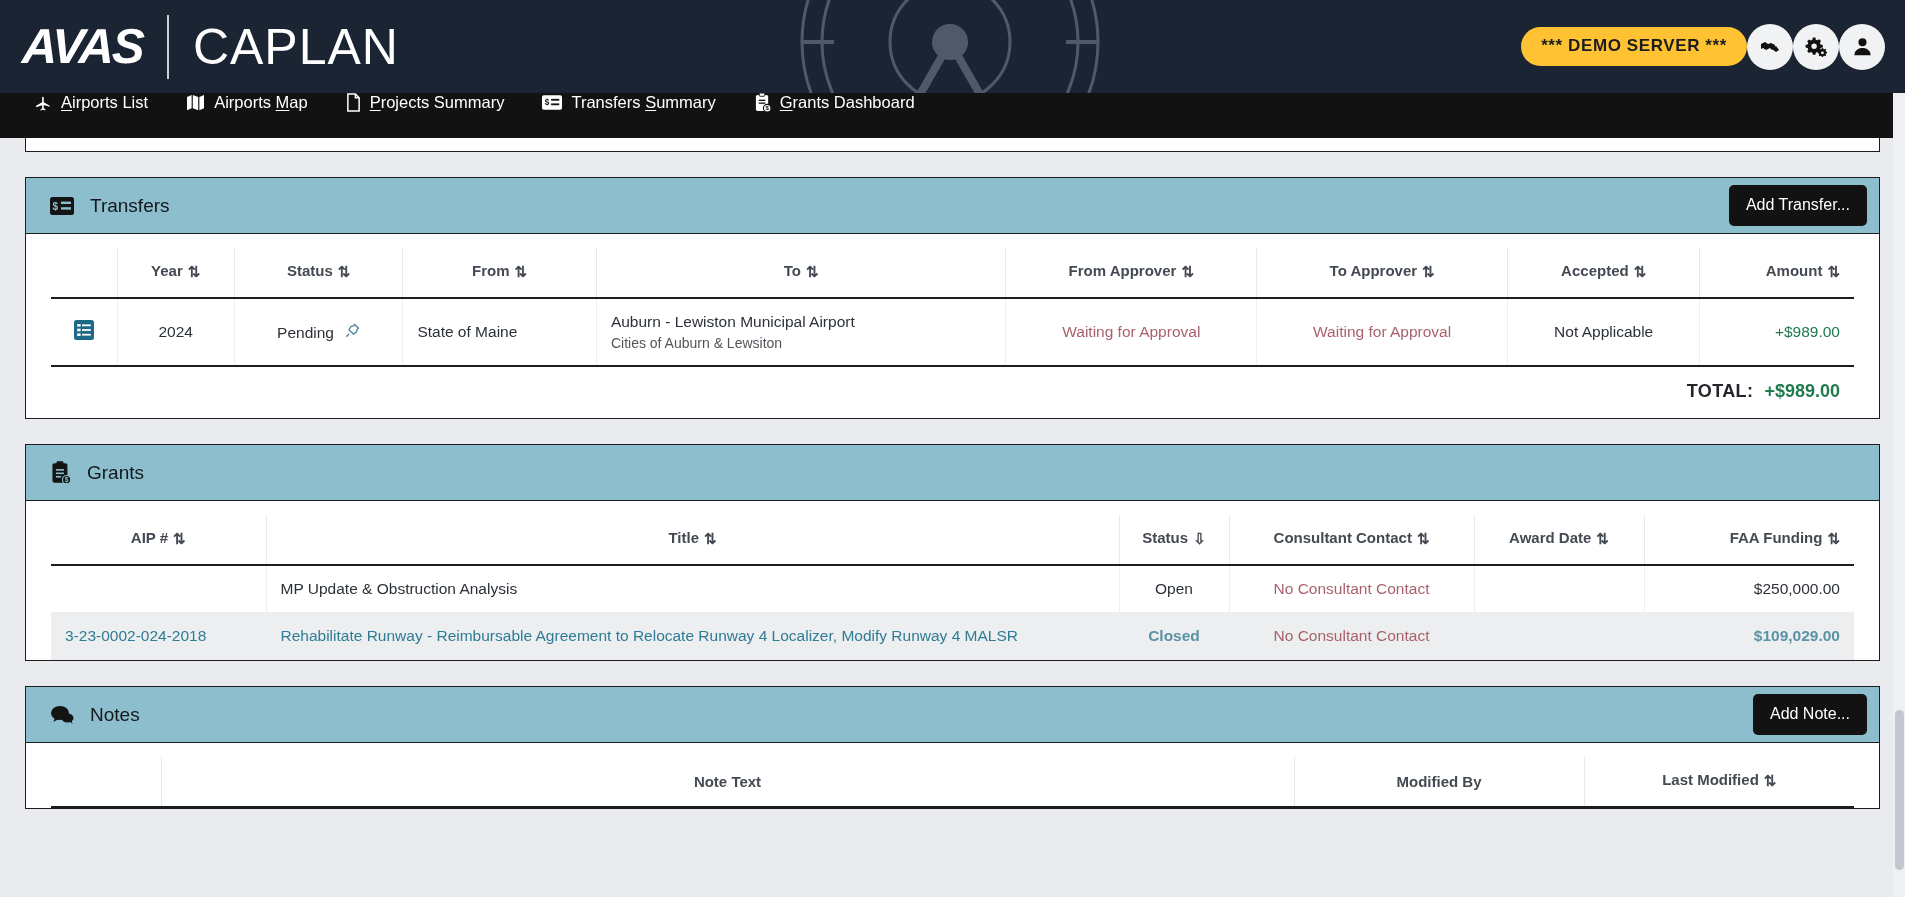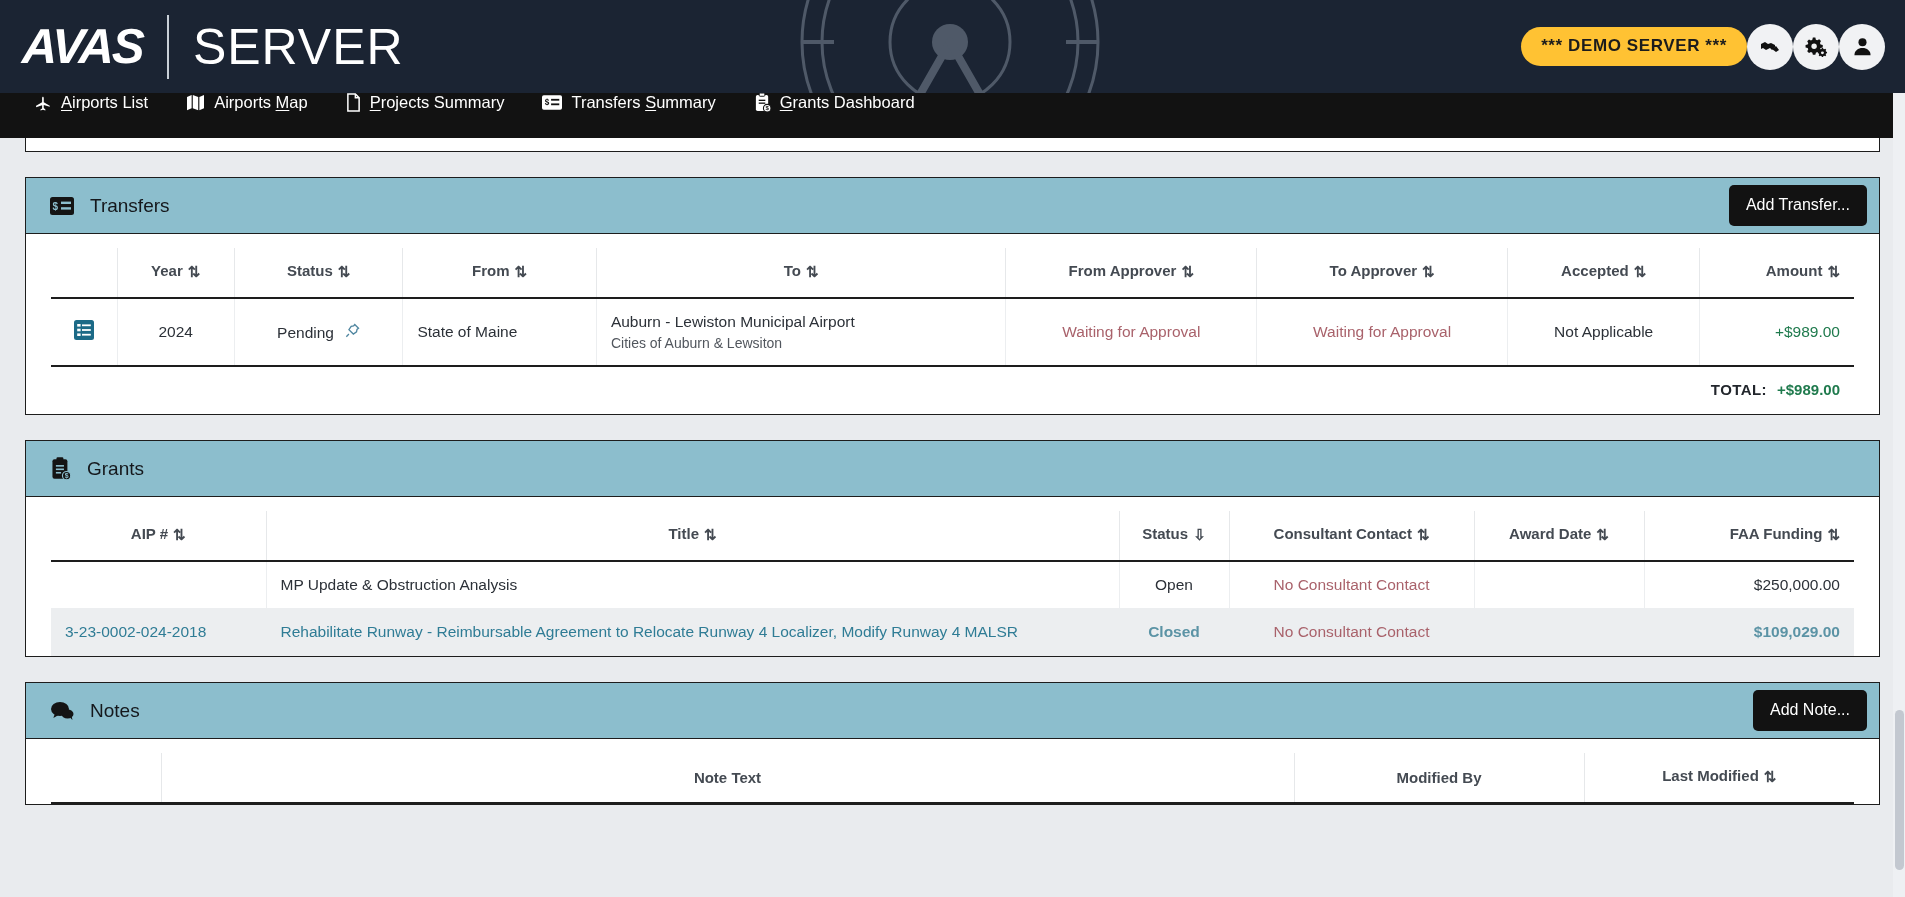--- a/index.html
+++ b/index.html
@@ -170,21 +170,21 @@
   .sub { font-size: 14px; color: #51565d; margin-top: 4px; }
   .warn { color: #a9626b; }
   .money-pos { color: #1f7a4d; }
   .link { color: #2f7c95; }
   .muted-link { color: #5b93a5; font-weight: bold; }
   .total-row td {
     border-right: none;
     border-bottom: none;
     border-top: 2px solid #1d1d1d;
     padding: 14px 14px 16px;
-    font-size: 15px;
+    font-size: 18px;
     margin-top: 48px;
   }
   .total-lbl { color: #22262c; font-weight: 700; letter-spacing: .4px; }
   .total-val { color: #1f7a4d; font-weight: 700; margin-left: 6px; }
   .row-ico-cell { width: 66px; text-align: center; }
   .col-icon { width: 66px; }
 
   
   .notes-table thead th { border-bottom: 2px solid #1d1d1d; }
 
@@ -237,21 +237,21 @@
       <line x1="330" y1="160" x2="250" y2="300"></line>
       <line x1="330" y1="160" x2="410" y2="300"></line>
     </g>
     <circle cx="300" cy="95" r="7" fill="#97a3b1"></circle>
     <circle cx="360" cy="95" r="7" fill="#97a3b1"></circle>
   </svg>
 
   <div class="brand">
     <span class="brand-avas">AVAS</span>
     <span class="brand-div"></span>
-    <span class="brand-caplan">SERVER</span>
+    <span class="brand-caplan">CAPLAN</span>
   </div>
 
   <div class="topbar-right">
     <div class="demo-badge">*** DEMO SERVER ***</div>
 
     <div class="circ-btn">
       <span>
         <svg width="24" height="24" viewBox="0 0 24 24" fill="#111">
           <path d="M3 9l4-2 3 2 3-1 4 2v2l-3 3-2-2-4 2-3-2-2 1V9z"></path>
           <path d="M14 14l4 3 3-2-3-4-4 3z"></path>

